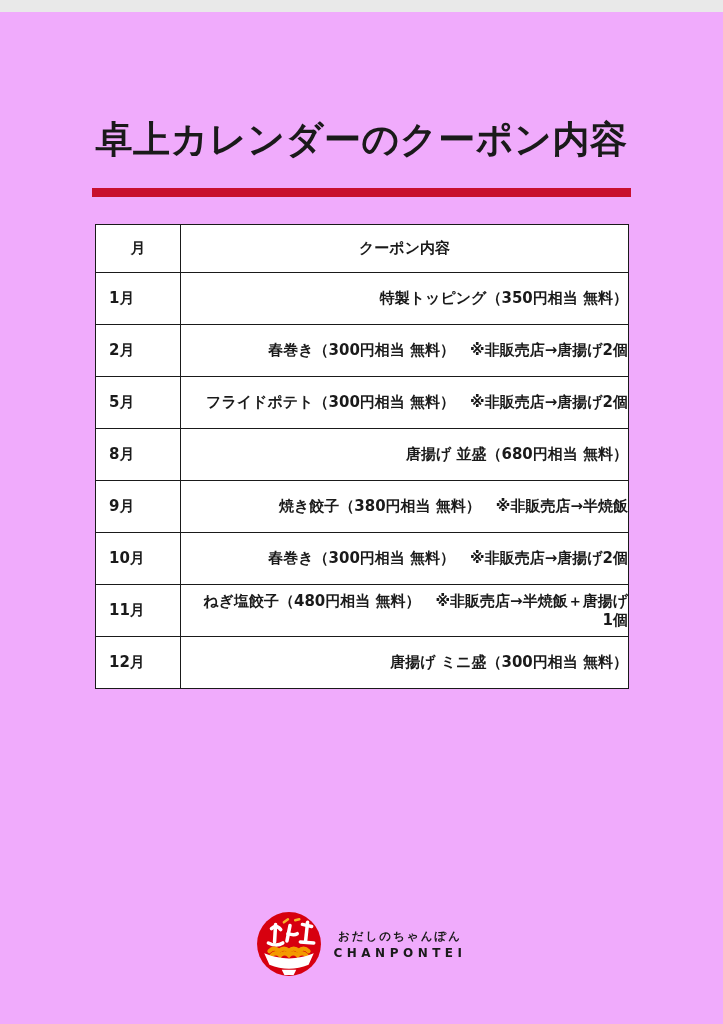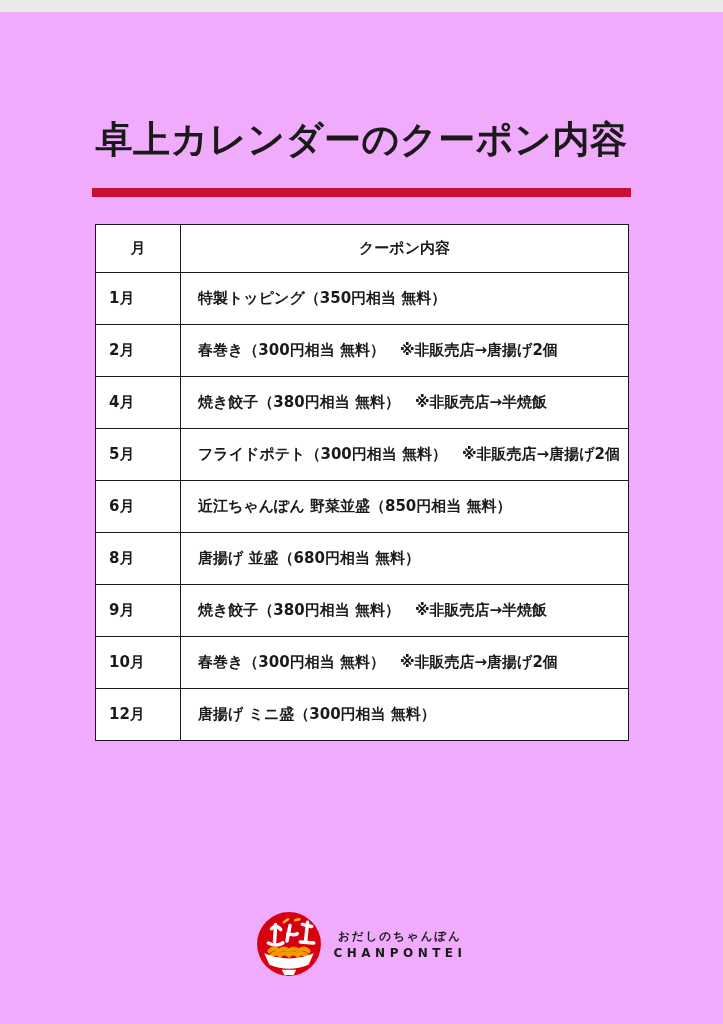--- a/index.html
+++ b/index.html
@@ -48,21 +48,21 @@
     background: #fff;
   }
   .coupon-table th {
     height: 48px;
     font-weight: 700;
     text-align: center;
   }
   .coupon-table td { height: 52px; font-weight: 600; }
   .col-month { width: 85px; }
   td.month-cell { padding-left: 13px; text-align: left; }
-  td.content-cell { padding-left: 17px; text-align: left; }
+  td.content-cell { padding-left: 17px; text-align: right; }
   .footer-logo {
     position: absolute;
     top: 899px;
     left: 0;
     width: 100%;
     display: flex;
     justify-content: center;
     align-items: center;
     gap: 11px;
   }
@@ -117,42 +117,38 @@
     <tbody>
       <tr>
         <td class="month-cell">1月</td>
         <td class="content-cell">特製トッピング（350円相当 無料）</td>
       </tr>
       <tr>
         <td class="month-cell">2月</td>
         <td class="content-cell">春巻き（300円相当 無料）　※非販売店→唐揚げ2個</td>
       </tr>
       <tr>
-        <td class="month-cell">4月</td>
-        <td class="content-cell">焼き餃子（380円相当 無料）　※非販売店→半焼飯</td>
-      </tr>
-      <tr>
         <td class="month-cell">5月</td>
         <td class="content-cell">フライドポテト（300円相当 無料）　※非販売店→唐揚げ2個</td>
-      </tr>
-      <tr>
-        <td class="month-cell">6月</td>
-        <td class="content-cell">近江ちゃんぽん 野菜並盛（850円相当 無料）</td>
       </tr>
       <tr>
         <td class="month-cell">8月</td>
         <td class="content-cell">唐揚げ 並盛（680円相当 無料）</td>
       </tr>
       <tr>
         <td class="month-cell">9月</td>
         <td class="content-cell">焼き餃子（380円相当 無料）　※非販売店→半焼飯</td>
       </tr>
       <tr>
         <td class="month-cell">10月</td>
         <td class="content-cell">春巻き（300円相当 無料）　※非販売店→唐揚げ2個</td>
+      </tr>
+      <tr>
+        <td class="month-cell">11月</td>
+        <td class="content-cell">ねぎ塩餃子（480円相当 無料）　※非販売店→半焼飯＋唐揚げ1個</td>
       </tr>
       <tr>
         <td class="month-cell">12月</td>
         <td class="content-cell">唐揚げ ミニ盛（300円相当 無料）</td>
       </tr>
     </tbody>
   </table>
 
   <div class="footer-logo">
     <svg class="logo-mark" viewBox="0 0 64 64" xmlns="http://www.w3.org/2000/svg" aria-hidden="true">

